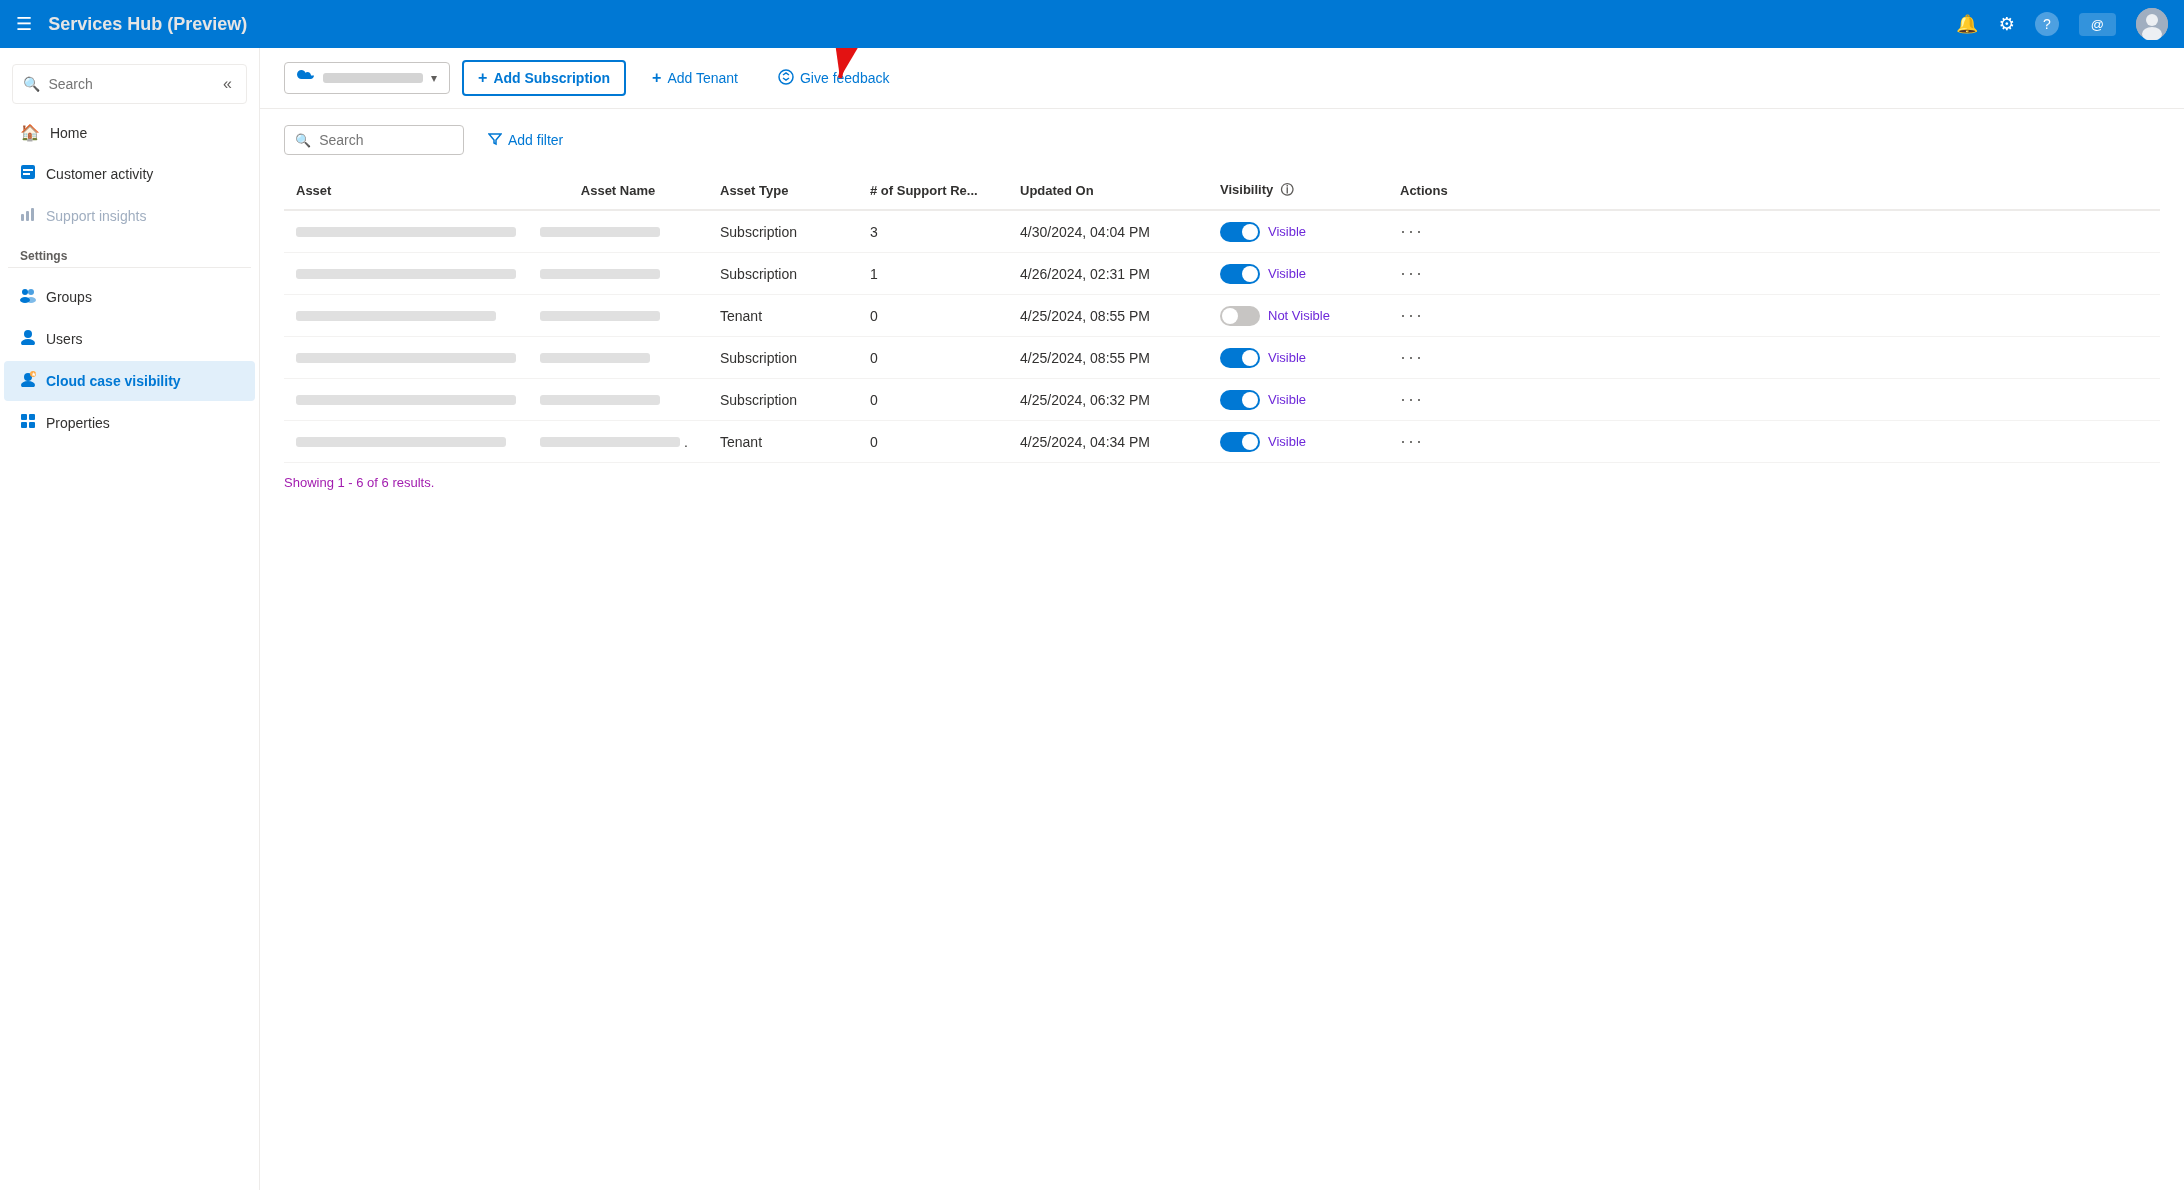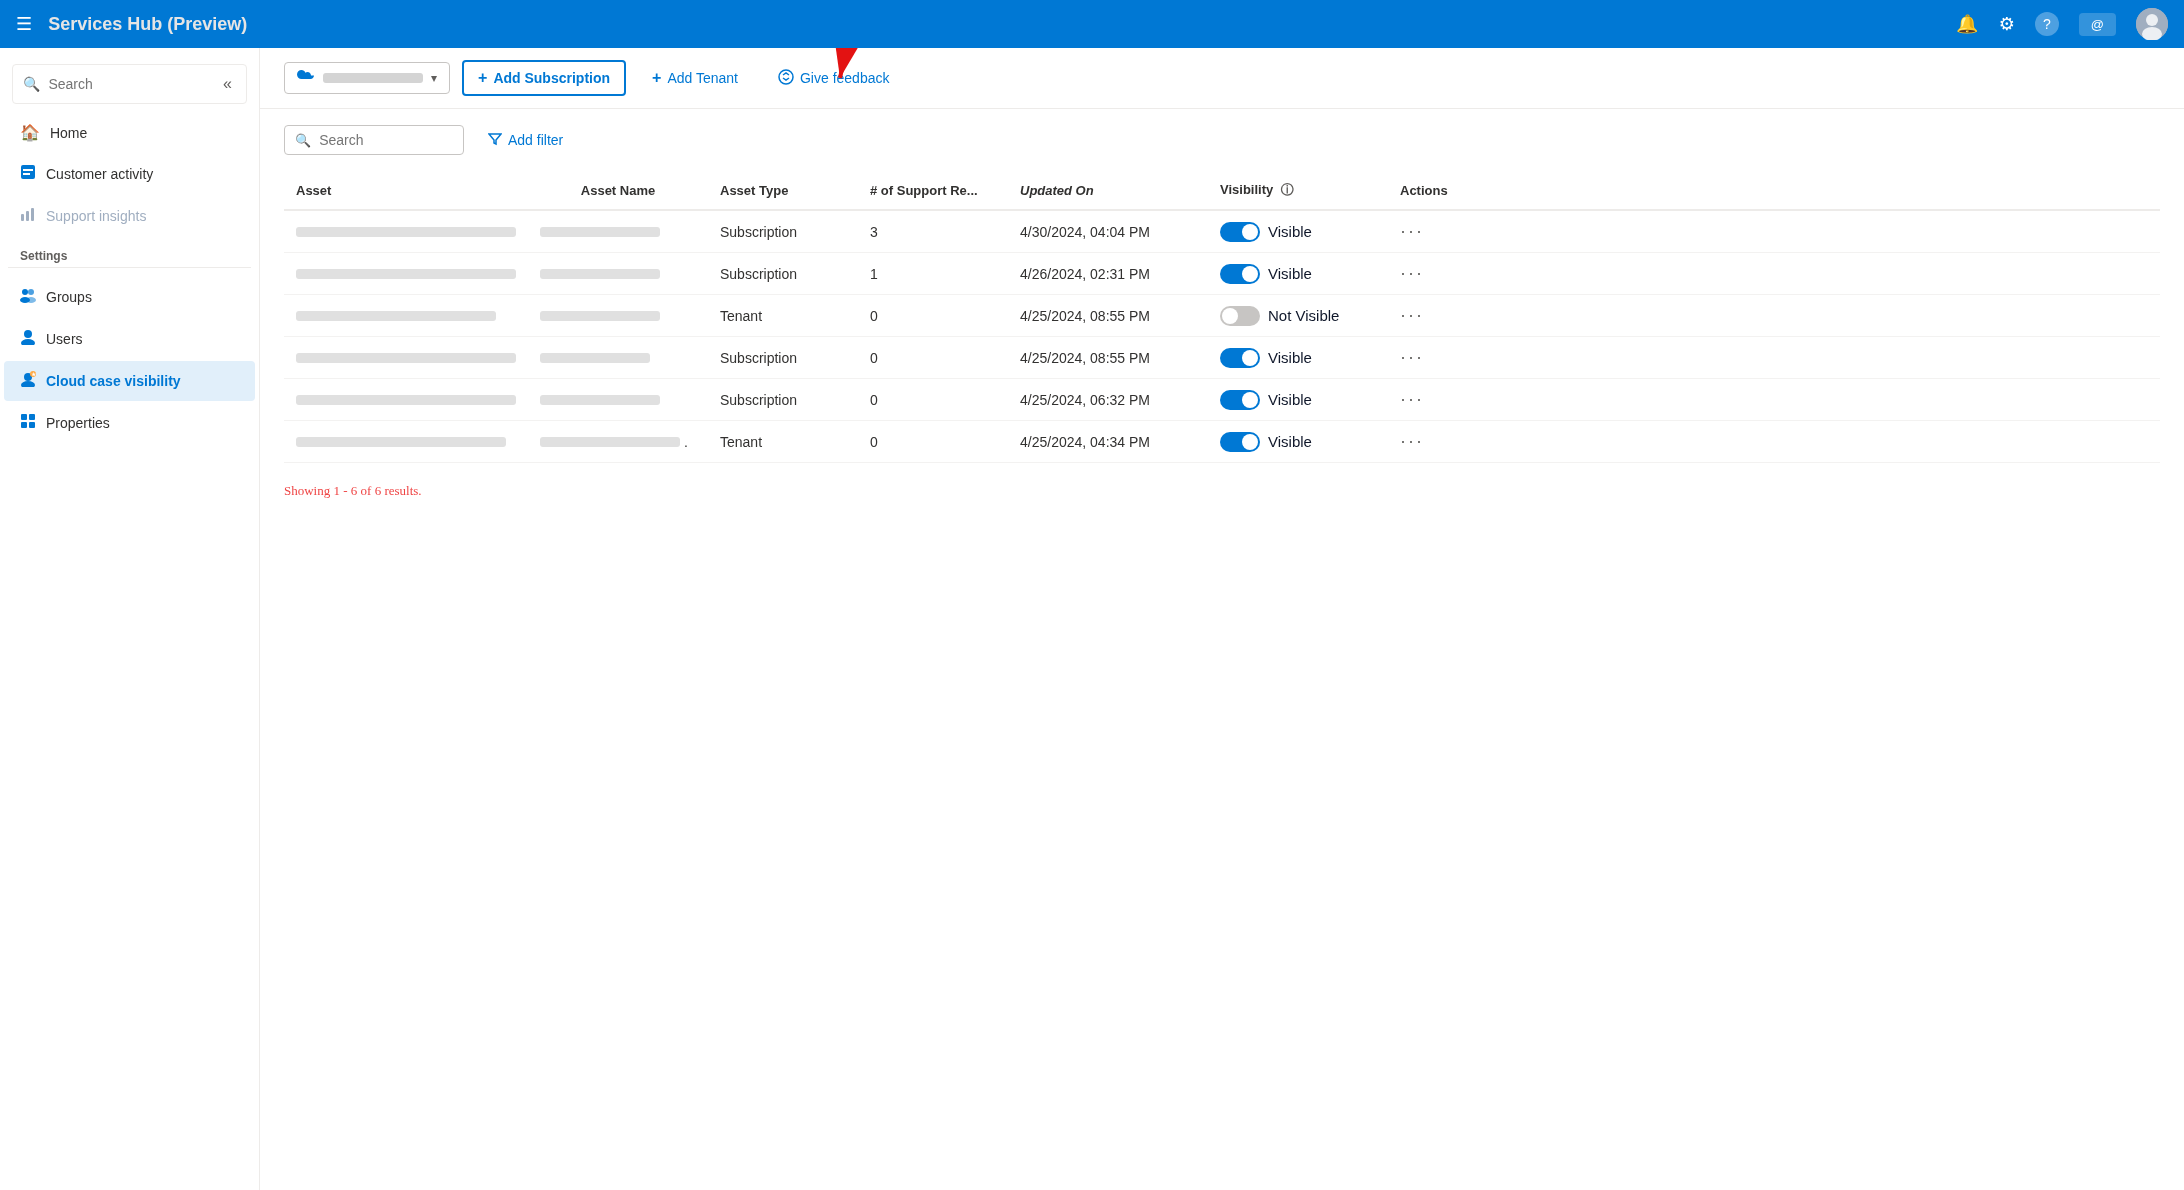--- a/index.html
+++ b/index.html
@@ -234,25 +234,25 @@
       position: absolute;
       top: 2px;
       width: 16px;
       height: 16px;
       border-radius: 50%;
       background: white;
       transition: left 0.2s;
     }
     .toggle.on .toggle-thumb { left: 22px; }
     .toggle.off .toggle-thumb { left: 2px; }
-    .toggle-label { font-size: 15px; color: #0f172a; }
+    .toggle-label { font-size: 13px; color: #6d28d9; }
 
     .action-dots { color: #605e5c; cursor: pointer; font-size: 18px; letter-spacing: 2px; }
 
-    .results-text { font-size: 13px; color: #ef4444; margin-top: 20px; font-family: Liberation Serif, serif; }
+    .results-text { font-size: 13px; color: #a21caf; margin-top: 12px; }
 
     
     .arrow-overlay {
       position: absolute;
       top: 0; left: 0;
       pointer-events: none;
       z-index: 100;
     }
   </style>
 </head>
@@ -423,21 +423,21 @@
         </button>
       </div>
 
       <table class="data-table">
         <thead>
           <tr>
             <th style="width:240px;">Asset</th>
             <th style="width:180px;text-align:center;">Asset Name</th>
             <th style="width:150px;">Asset Type</th>
             <th style="width:150px;"># of Support Re...</th>
-            <th style="width:200px;font-style:italic;">Updated On</th>
+            <th style="width:200px;">Updated On</th>
             <th style="width:180px;">
               <span>Visibility</span>
               <span class="info-icon">ⓘ</span>
             </th>
             <th>Actions</th>
           </tr>
         </thead>
         <tbody id="table-body">
 
         <tr>

